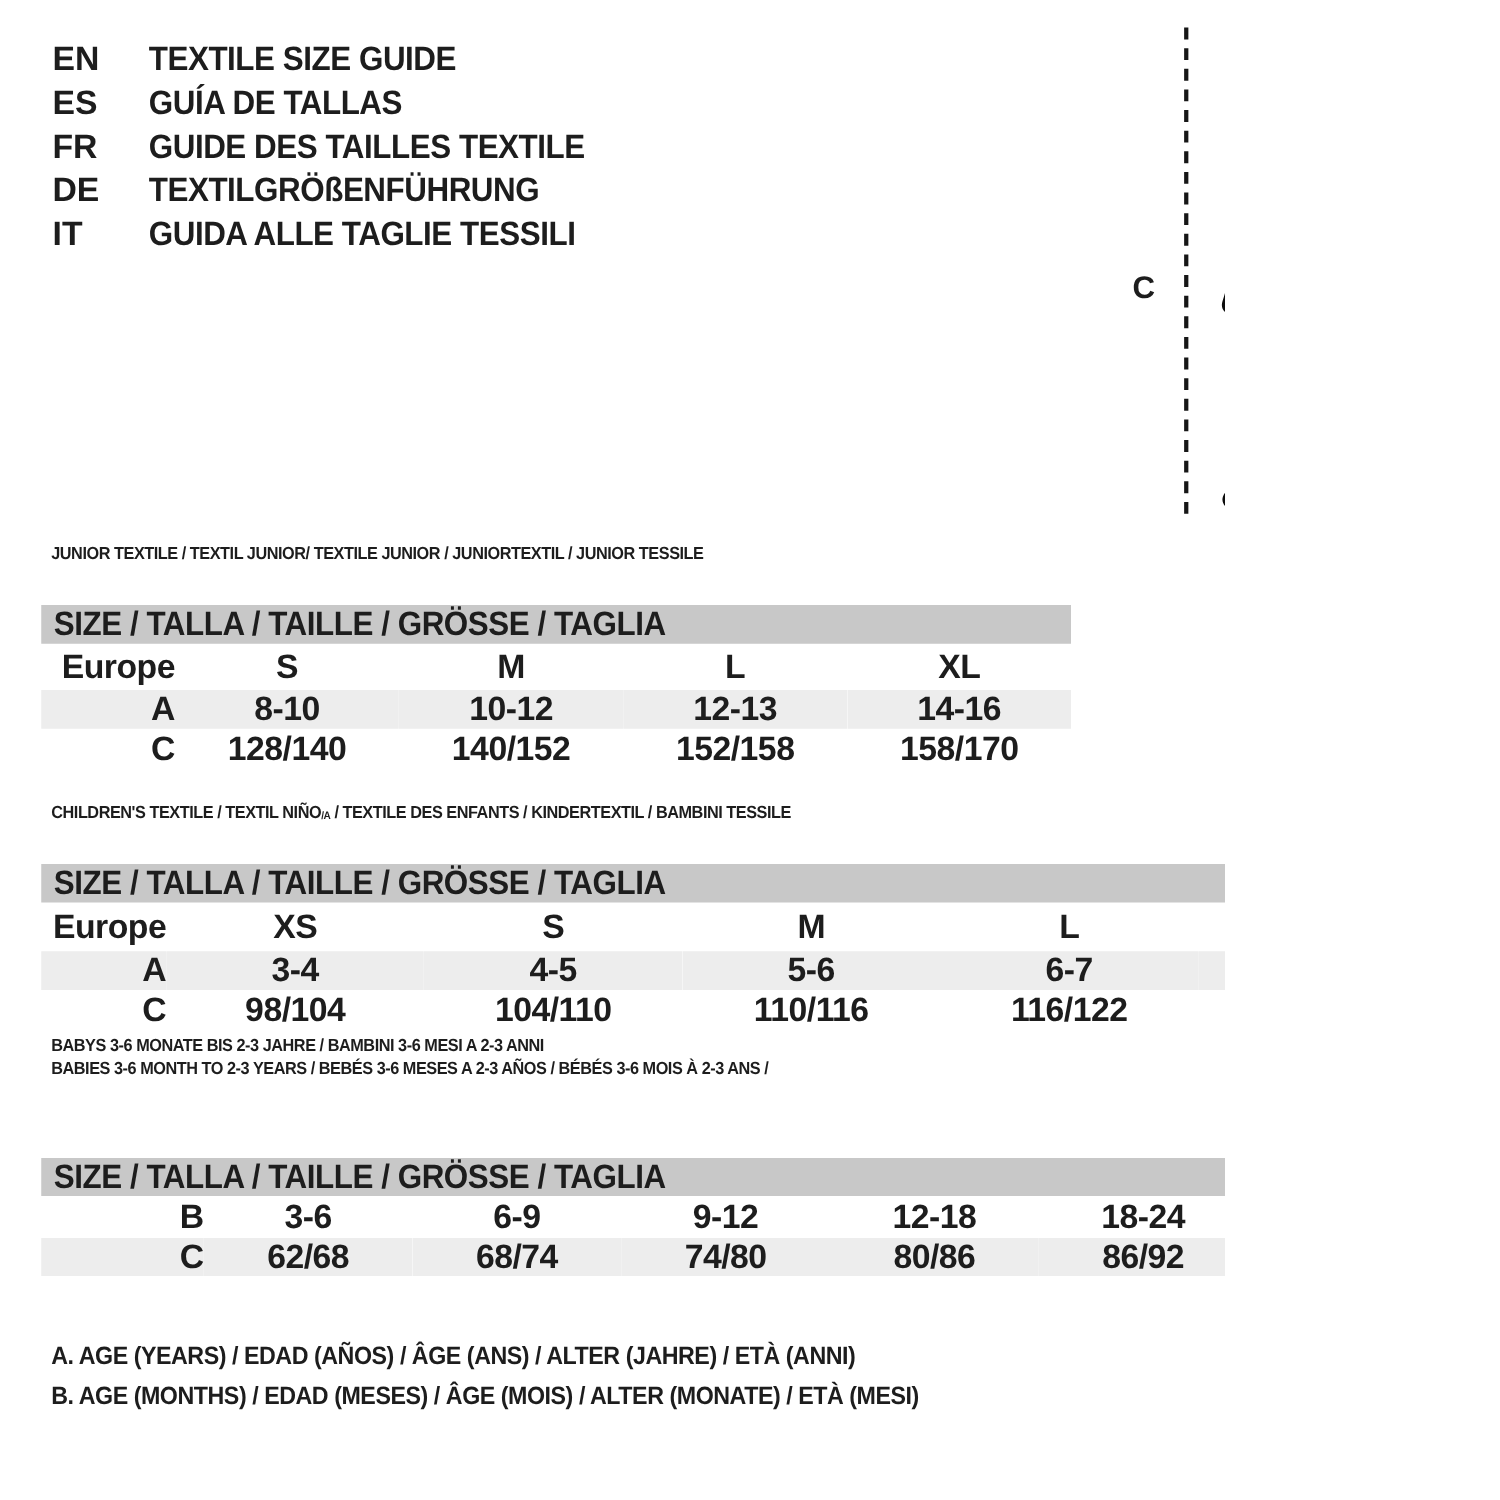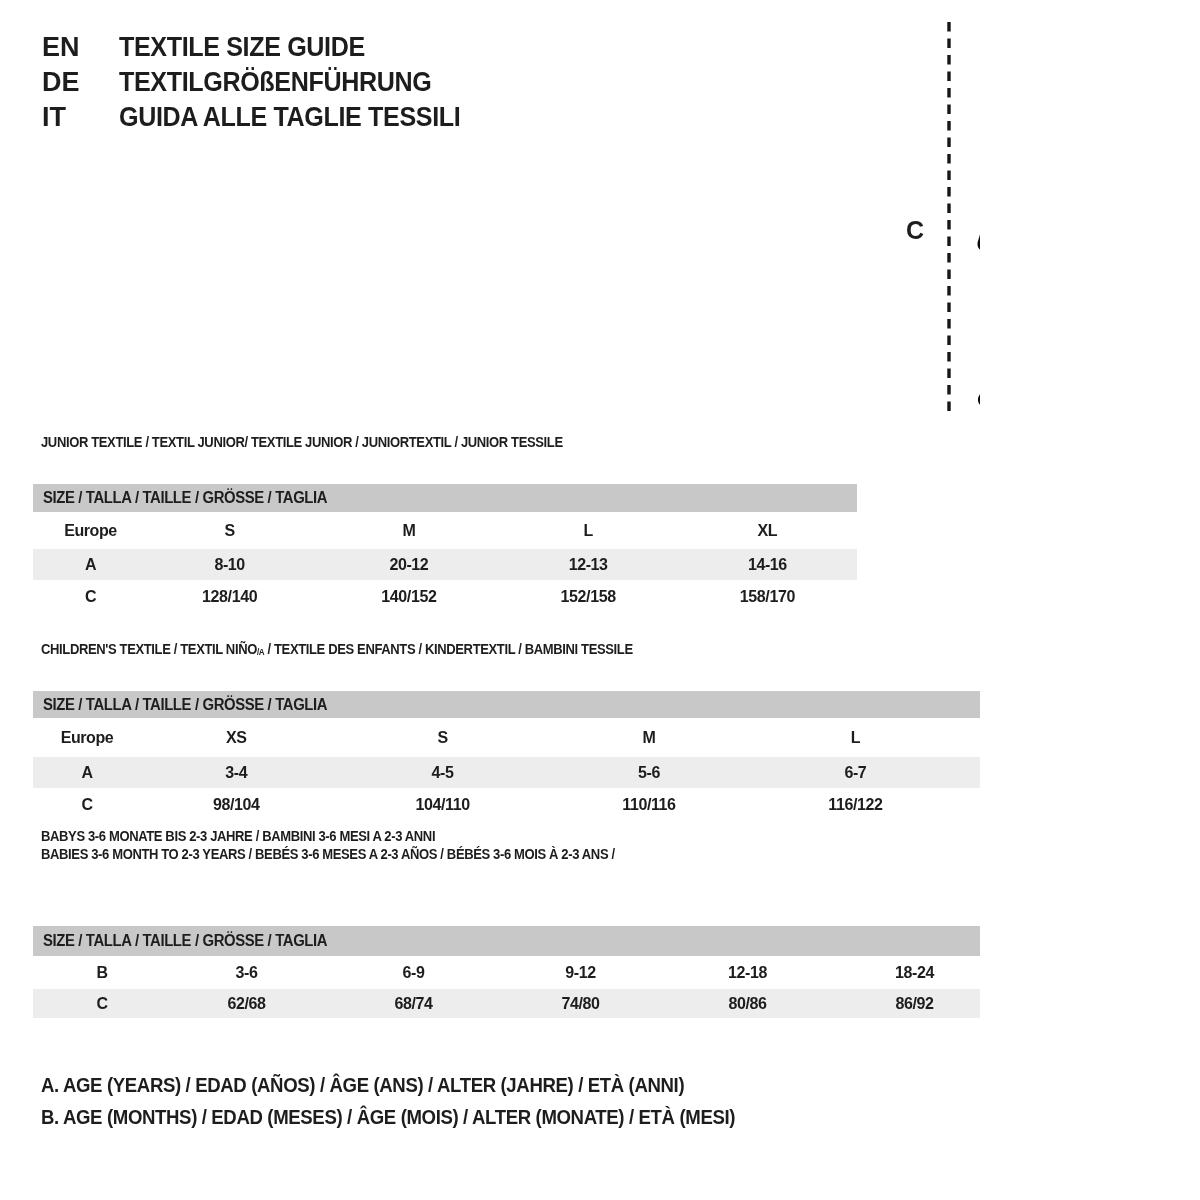--- a/index.html
+++ b/index.html
@@ -22,23 +22,23 @@
   .height-line { position:absolute; left:945px; top:20px; }
   .measure-label { position:absolute; left:906px; top:216px; font-size:25px; }
   .toddler { position:absolute; left:962px; top:14px; }
 
   
   .section-title { position:absolute; left:41px; font-size:14px; white-space:nowrap; }
   .sub-part { font-size:0.62em; vertical-align:-0.12em; }
 
   
   table { position:absolute; border-collapse:collapse; table-layout:fixed;
-          font-size:16px; letter-spacing:-0.4px; }
+          font-size:27px; letter-spacing:-0.4px; }
   td { padding:0; text-align:center; vertical-align:middle; overflow:hidden; }
-  td:first-child { text-align:center; padding-left:8px; }
+  td:first-child { text-align:right; padding-left:8px; }
   .bar-row td { background:var(--bar,#c8c8c8); text-align:left; padding-left:10px; }
   .alt td { background:var(--alt,#ededed); }
 
   .junior-table { left:33px; top:484px; width:824px; }
   .junior-table .bar-row td { height:28px; }
   .junior-table .cols-row td { height:37px; }
   .junior-table .row-a td { height:31px; }
   .junior-table .row-c td { height:33px; }
 
   .children-table { left:33px; top:691px; width:1132px; }
@@ -60,20 +60,28 @@
 </style>
 </head>
 <body>
 
 <div class="page">
 
   <div class="lang-block">
     <div class="lang-row">
       <span class="lang-code">EN</span>
       <span class="lang-label cond">TEXTILE SIZE GUIDE</span>
+    </div>
+    <div class="lang-row">
+      <span class="lang-code">ES</span>
+      <span class="lang-label cond">GUÍA DE TALLAS</span>
+    </div>
+    <div class="lang-row">
+      <span class="lang-code">FR</span>
+      <span class="lang-label cond">GUIDE DES TAILLES TEXTILE</span>
     </div>
     <div class="lang-row">
       <span class="lang-code">DE</span>
       <span class="lang-label cond">TEXTILGRÖßENFÜHRUNG</span>
     </div>
     <div class="lang-row">
       <span class="lang-code">IT</span>
       <span class="lang-label cond">GUIDA ALLE TAGLIE TESSILI</span>
     </div>
   </div>
@@ -145,21 +153,21 @@
     <tr class="cols-row">
       <td>Europe</td>
       <td>S</td>
       <td>M</td>
       <td>L</td>
       <td>XL</td>
     </tr>
     <tr class="row-a alt">
       <td>A</td>
       <td>8-10</td>
-      <td>20-12</td>
+      <td>10-12</td>
       <td>12-13</td>
       <td>14-16</td>
     </tr>
     <tr class="row-c">
       <td>C</td>
       <td>128/140</td>
       <td>140/152</td>
       <td>152/158</td>
       <td>158/170</td>
     </tr>

